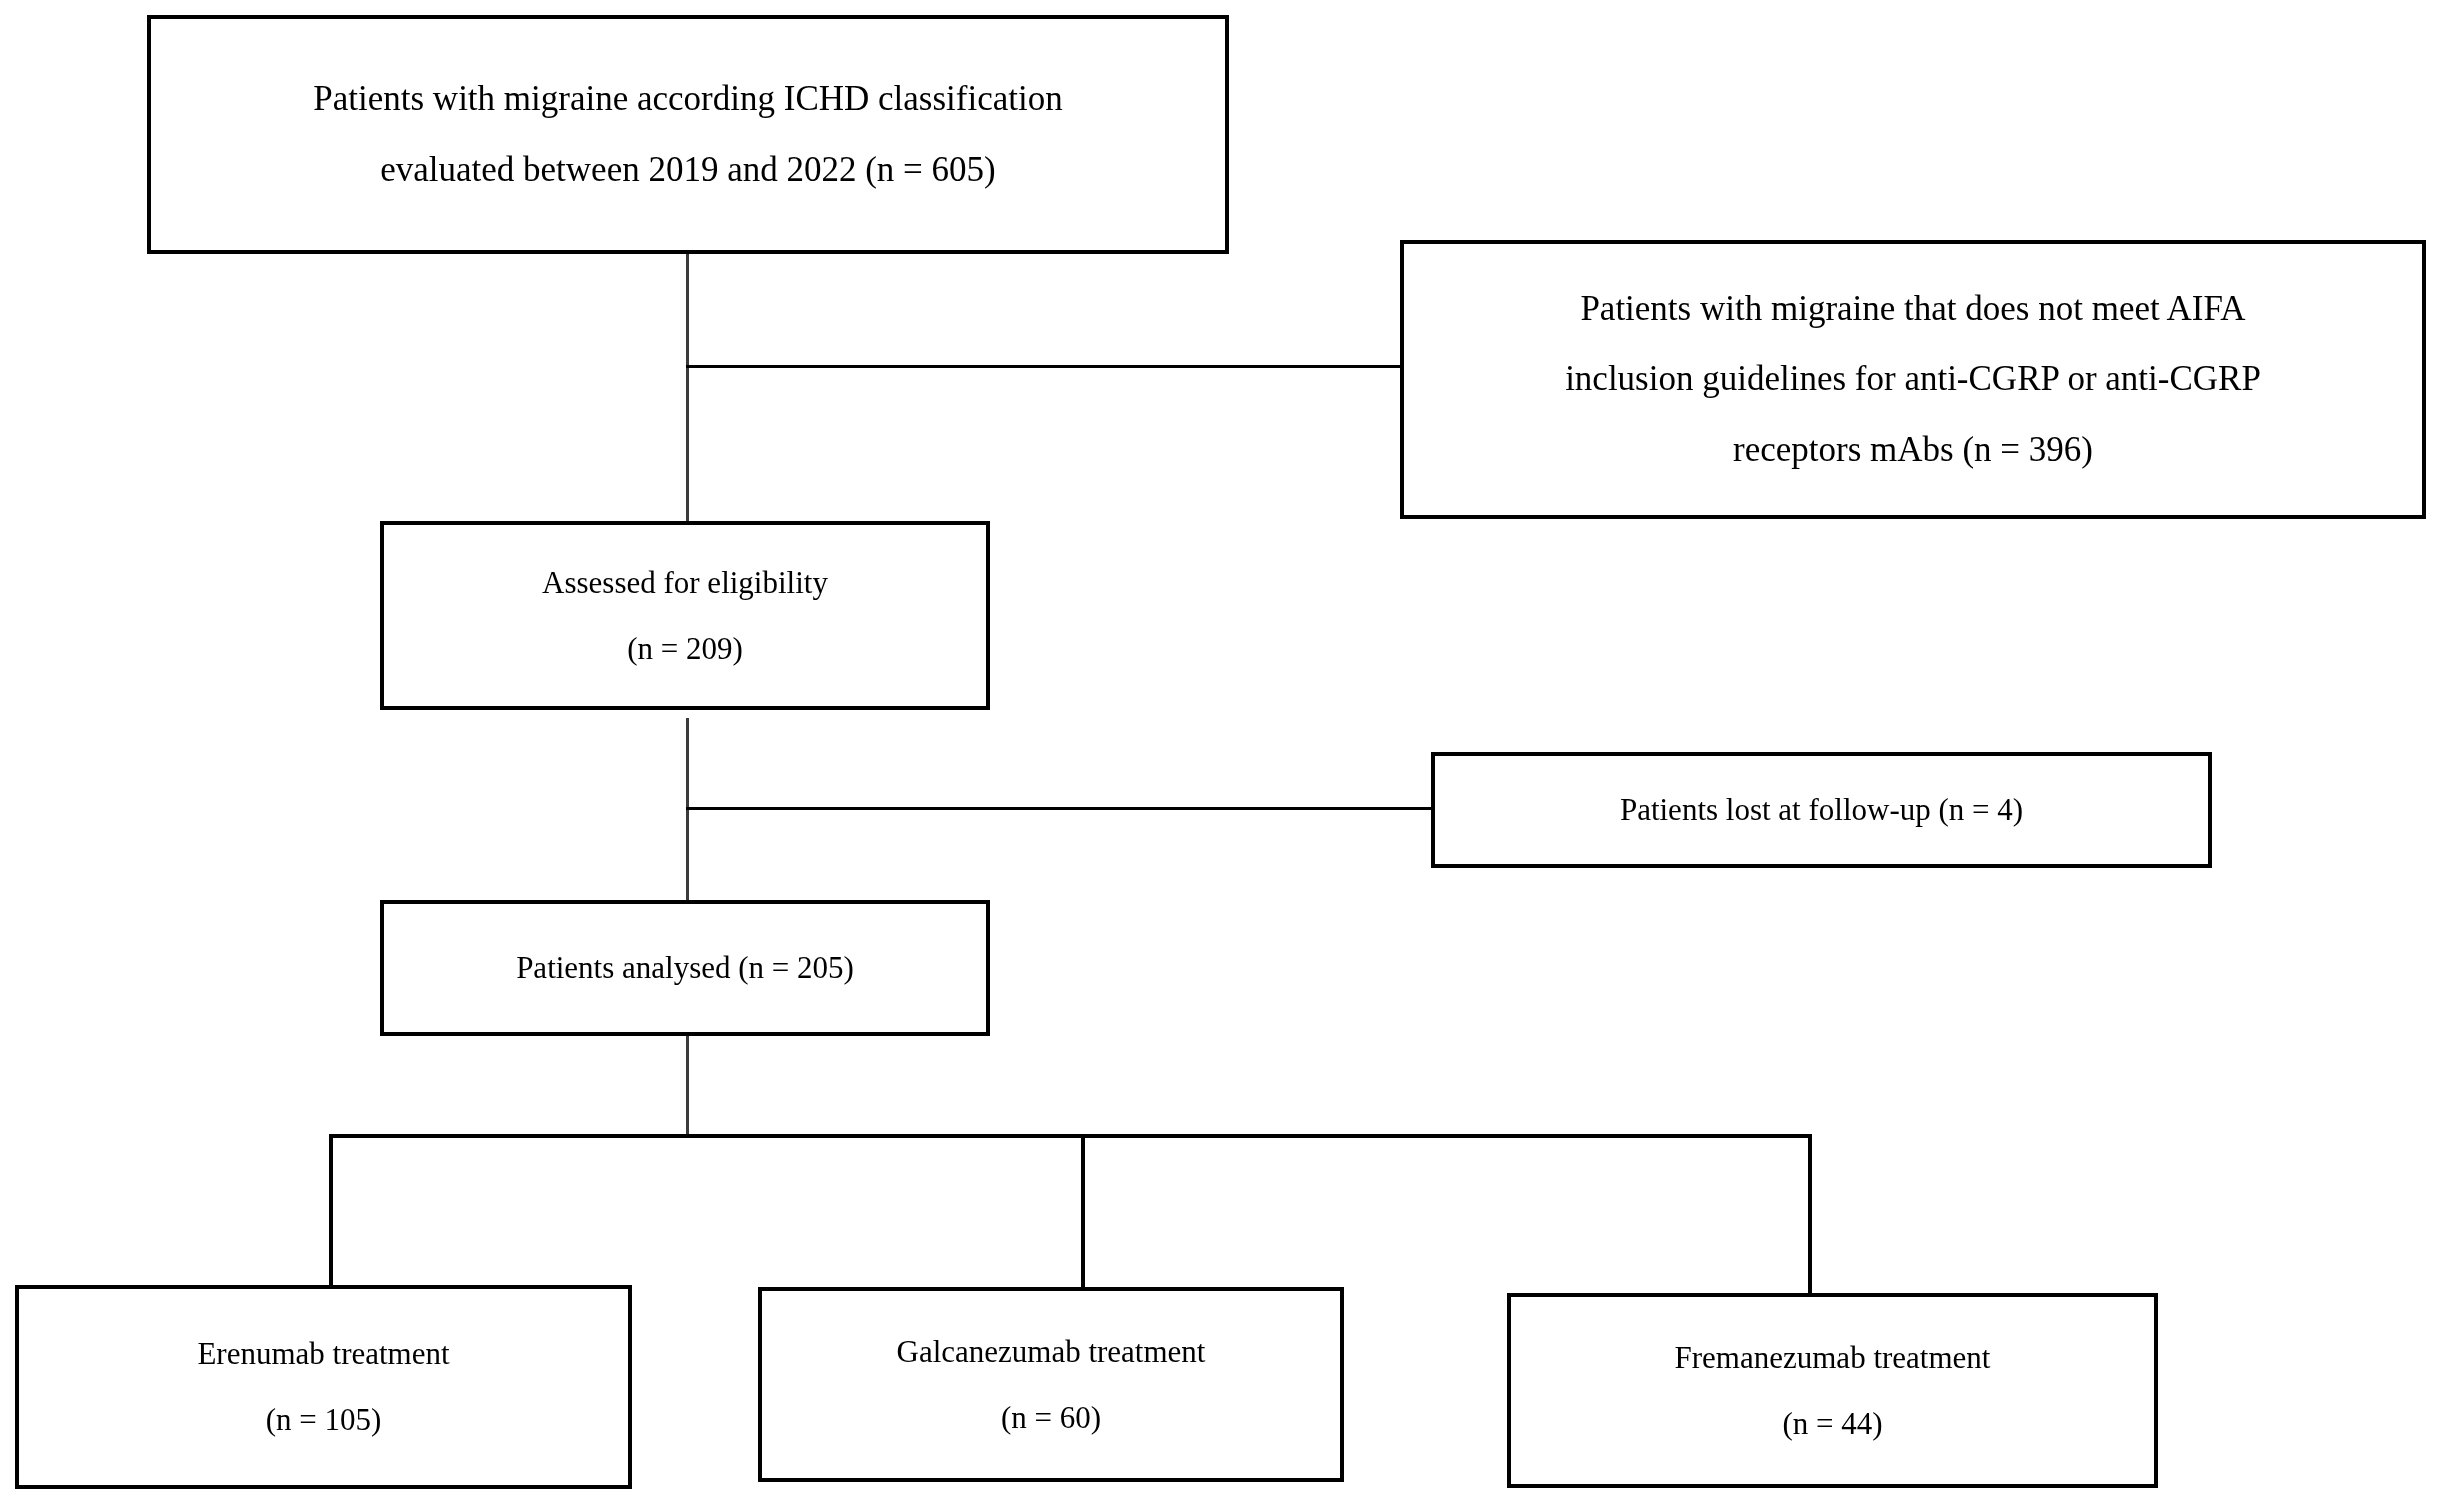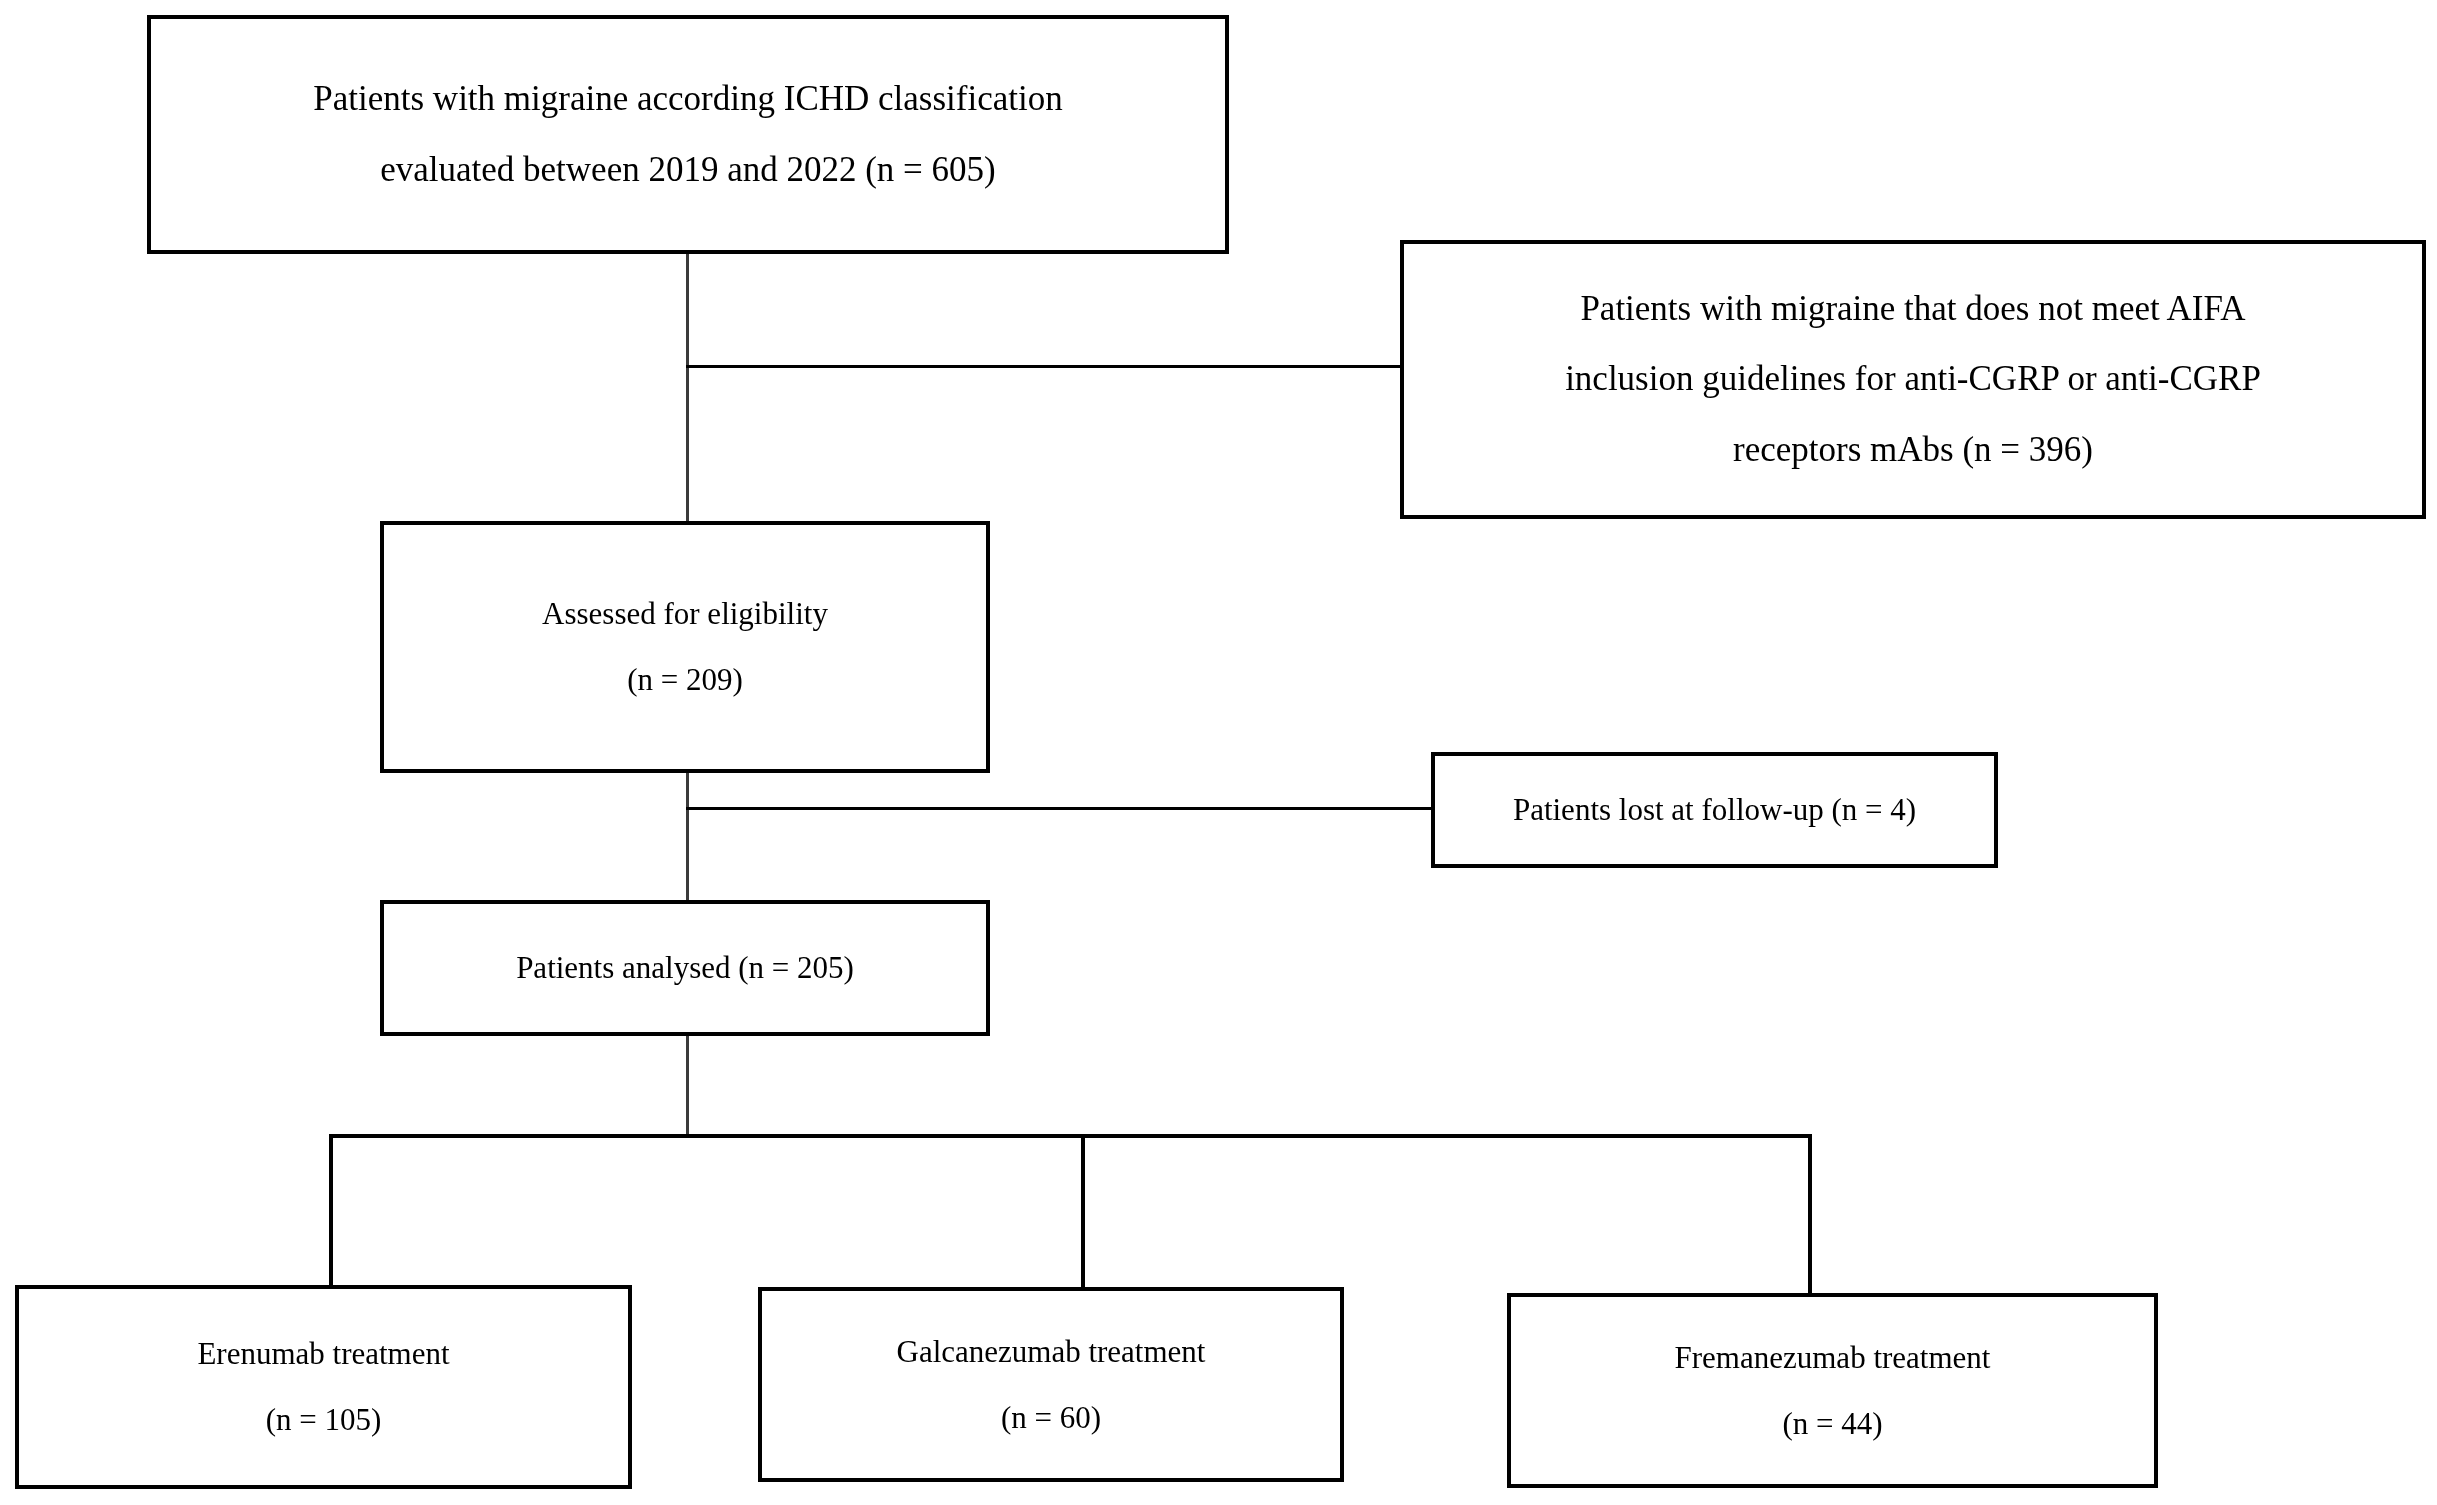--- a/index.html
+++ b/index.html
@@ -58,26 +58,26 @@
     <span class="ln fs-lg">Patients with migraine according ICHD classification</span>
     <span class="ln fs-lg">evaluated between 2019 and 2022 (n = 605)</span>
   </div>
 
   <div class="node" style="left:1400px; top:240px; width:1026px; height:279px;">
     <span class="ln fs-lg">Patients with migraine that does not meet AIFA</span>
     <span class="ln fs-lg">inclusion guidelines for anti-CGRP or anti-CGRP</span>
     <span class="ln fs-lg">receptors mAbs (n = 396)</span>
   </div>
 
-  <div class="node" style="left:380px; top:521px; width:610px; height:252px;">
+  <div class="node" style="left:380px; top:521px; width:610px; height:189px;">
     <span class="ln fs-md">Assessed for eligibility</span>
     <span class="ln fs-md">(n = 209)</span>
   </div>
 
-  <div class="node" style="left:1431px; top:752px; width:567px; height:116px;">
+  <div class="node" style="left:1431px; top:752px; width:781px; height:116px;">
     <span class="ln fs-md">Patients lost at follow-up (n = 4)</span>
   </div>
 
   <div class="node" style="left:380px; top:900px; width:610px; height:136px;">
     <span class="ln fs-md">Patients analysed (n = 205)</span>
   </div>
 
   <div class="node" style="left:15px; top:1285px; width:617px; height:204px;">
     <span class="ln fs-md">Erenumab treatment</span>
     <span class="ln fs-md">(n = 105)</span>

